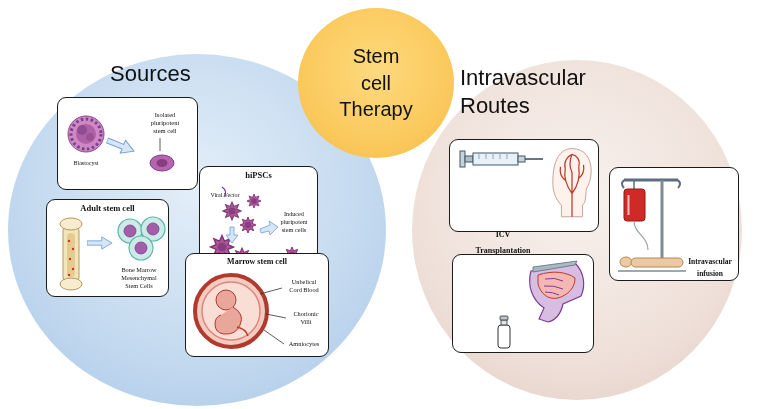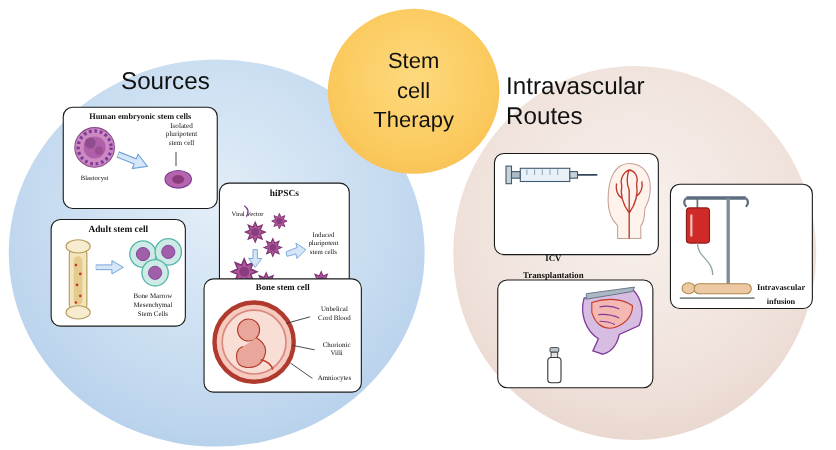--- a/index.html
+++ b/index.html
@@ -39,21 +39,20 @@
     <div class="center-title">Stem
 cell
 Therapy</div>
   </div>
 
   <div class="big-heading heading-sources">Sources</div>
   <div class="big-heading heading-routes">Intravascular
 Routes</div>
 
   <div class="box" style="left:57px; top:97px; width:141px; height:93px;">
-    <div class="box-title" style="font-size:7.5px;">Human embryonic stem cells</div>
     <svg class="svg-abs" style="left:6px; top:14px;" width="44" height="46" viewBox="0 0 44 46">
       <circle cx="22" cy="22" r="18" fill="#cd8ac2" stroke="#8a4a8a" stroke-width="1"></circle>
       <circle cx="22" cy="22" r="15" fill="none" stroke="#7d3c98" stroke-width="3" stroke-dasharray="2.5 2.5"></circle>
       <circle cx="22" cy="22" r="10" fill="#b060a8"></circle>
       <circle cx="18" cy="18" r="5" fill="#8a4a8a" opacity="0.85"></circle>
       <circle cx="26" cy="25" r="4" fill="#9c5096"></circle>
     </svg>
     <div class="lbl" style="left:2px; top:62px; width:52px; font-size:6px;">Blastocyst</div>
     <svg class="svg-abs" style="left:48px; top:40px; transform:rotate(22deg);" width="30" height="16" viewBox="0 0 30 16">
       <polygon points="0,5.5 17,5.5 17,1 29,8 17,15 17,10.5 0,10.5" fill="#d6e6f7" stroke="#6f9fd8" stroke-width="1"></polygon>
@@ -119,21 +118,21 @@
       <circle cx="15" cy="15" r="6" fill="#a05fa8" stroke="#7d3c98" stroke-width="0.8"></circle>
       <circle cx="38" cy="13" r="6" fill="#a05fa8" stroke="#7d3c98" stroke-width="0.8"></circle>
       <circle cx="26" cy="32" r="6" fill="#a05fa8" stroke="#7d3c98" stroke-width="0.8"></circle>
     </svg>
     <div class="lbl" style="left:60px; top:66px; width:64px; font-size:6.3px;">Bone Marrow
 Mesenchymal
 Stem Cells</div>
   </div>
 
   <div class="box" style="left:185px; top:253px; width:144px; height:104px;">
-    <div class="box-title">Bone stem cell</div>
+    <div class="box-title">Marrow stem cell</div>
     <svg class="svg-abs" style="left:5px; top:15px;" width="82" height="84" viewBox="0 0 82 84">
       <circle cx="40" cy="42" r="36" fill="#f6cabe" stroke="#b03a2e" stroke-width="4"></circle>
       <circle cx="40" cy="42" r="29" fill="#f9ded6" stroke="#d98880" stroke-width="1.5"></circle>
       <circle cx="35" cy="31" r="10" fill="#e8a79a" stroke="#b03a2e" stroke-width="1"></circle>
       <path d="M 42 38 q 12 7 7 18 q -4 10 -16 9 q -9 -1 -9 -10 q 0 -7 6 -9" fill="#e8a79a" stroke="#b03a2e" stroke-width="1"></path>
       <path d="M 46 58 q 9 2 11 9" fill="none" stroke="#c0392b" stroke-width="1.5"></path>
     </svg>
     <svg class="svg-abs" style="left:0; top:0;" width="144" height="104" viewBox="0 0 144 104">
       <line x1="96" y1="34" x2="74" y2="40" stroke="#333" stroke-width="0.8"></line>
       <line x1="100" y1="64" x2="80" y2="60" stroke="#333" stroke-width="0.8"></line>

